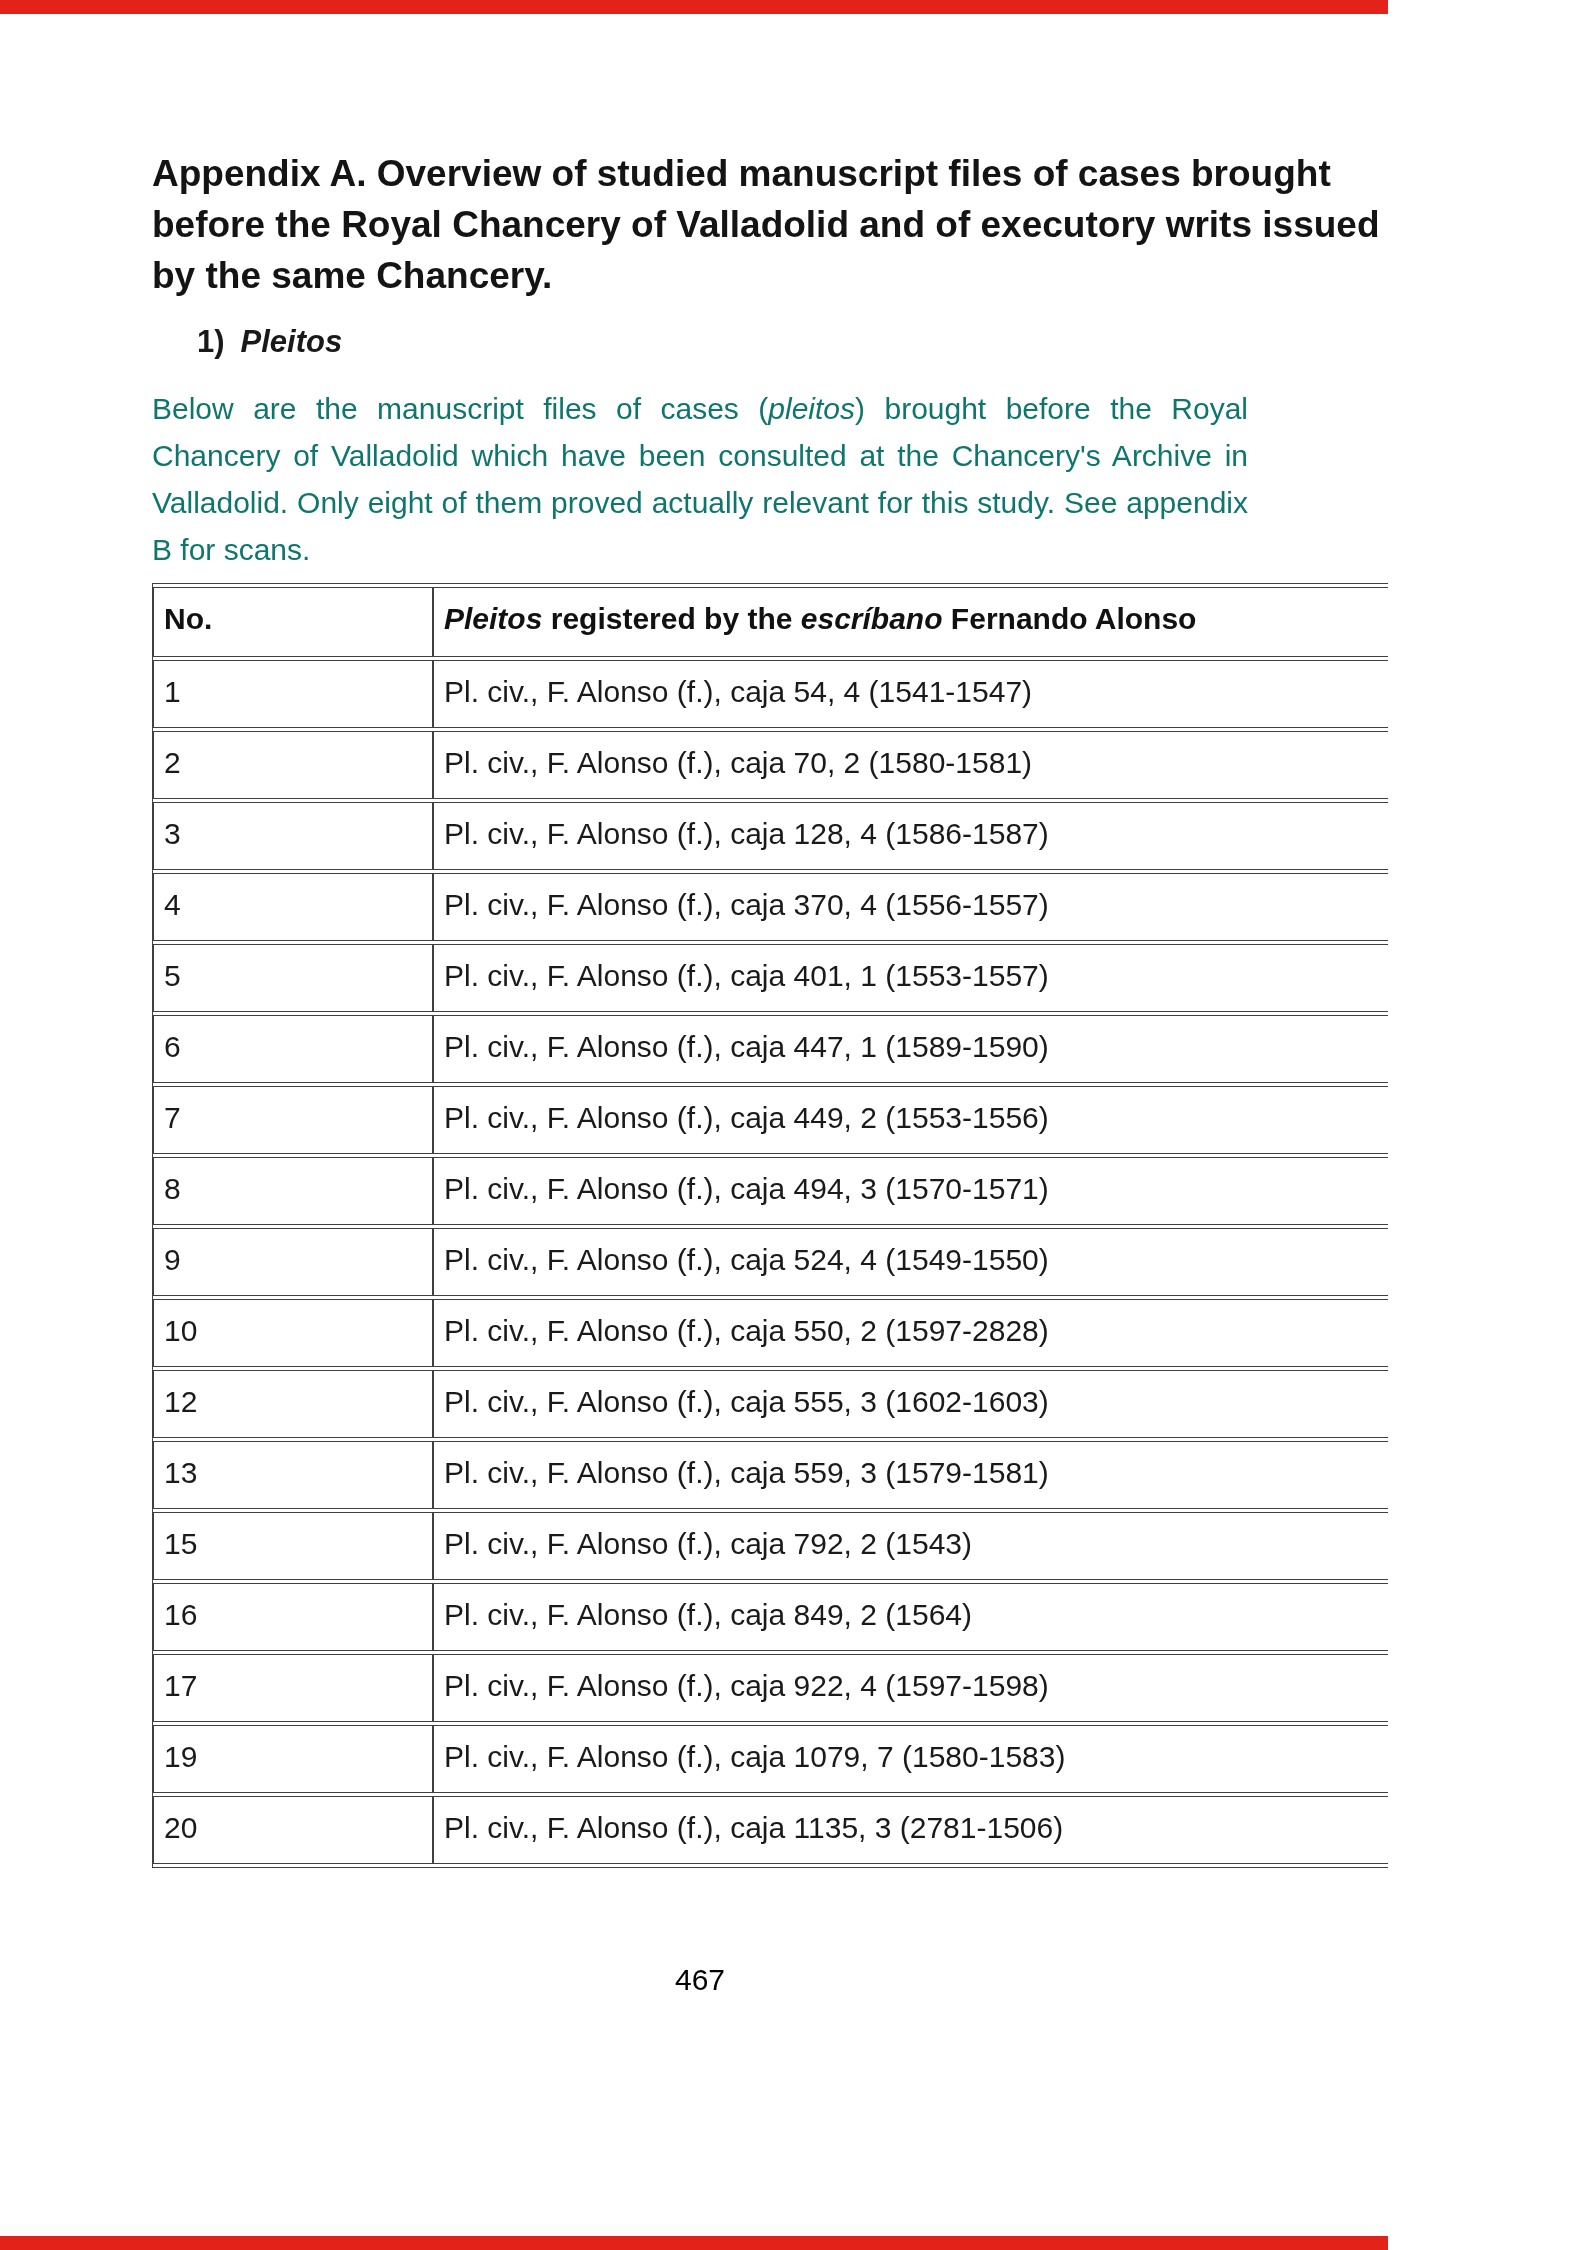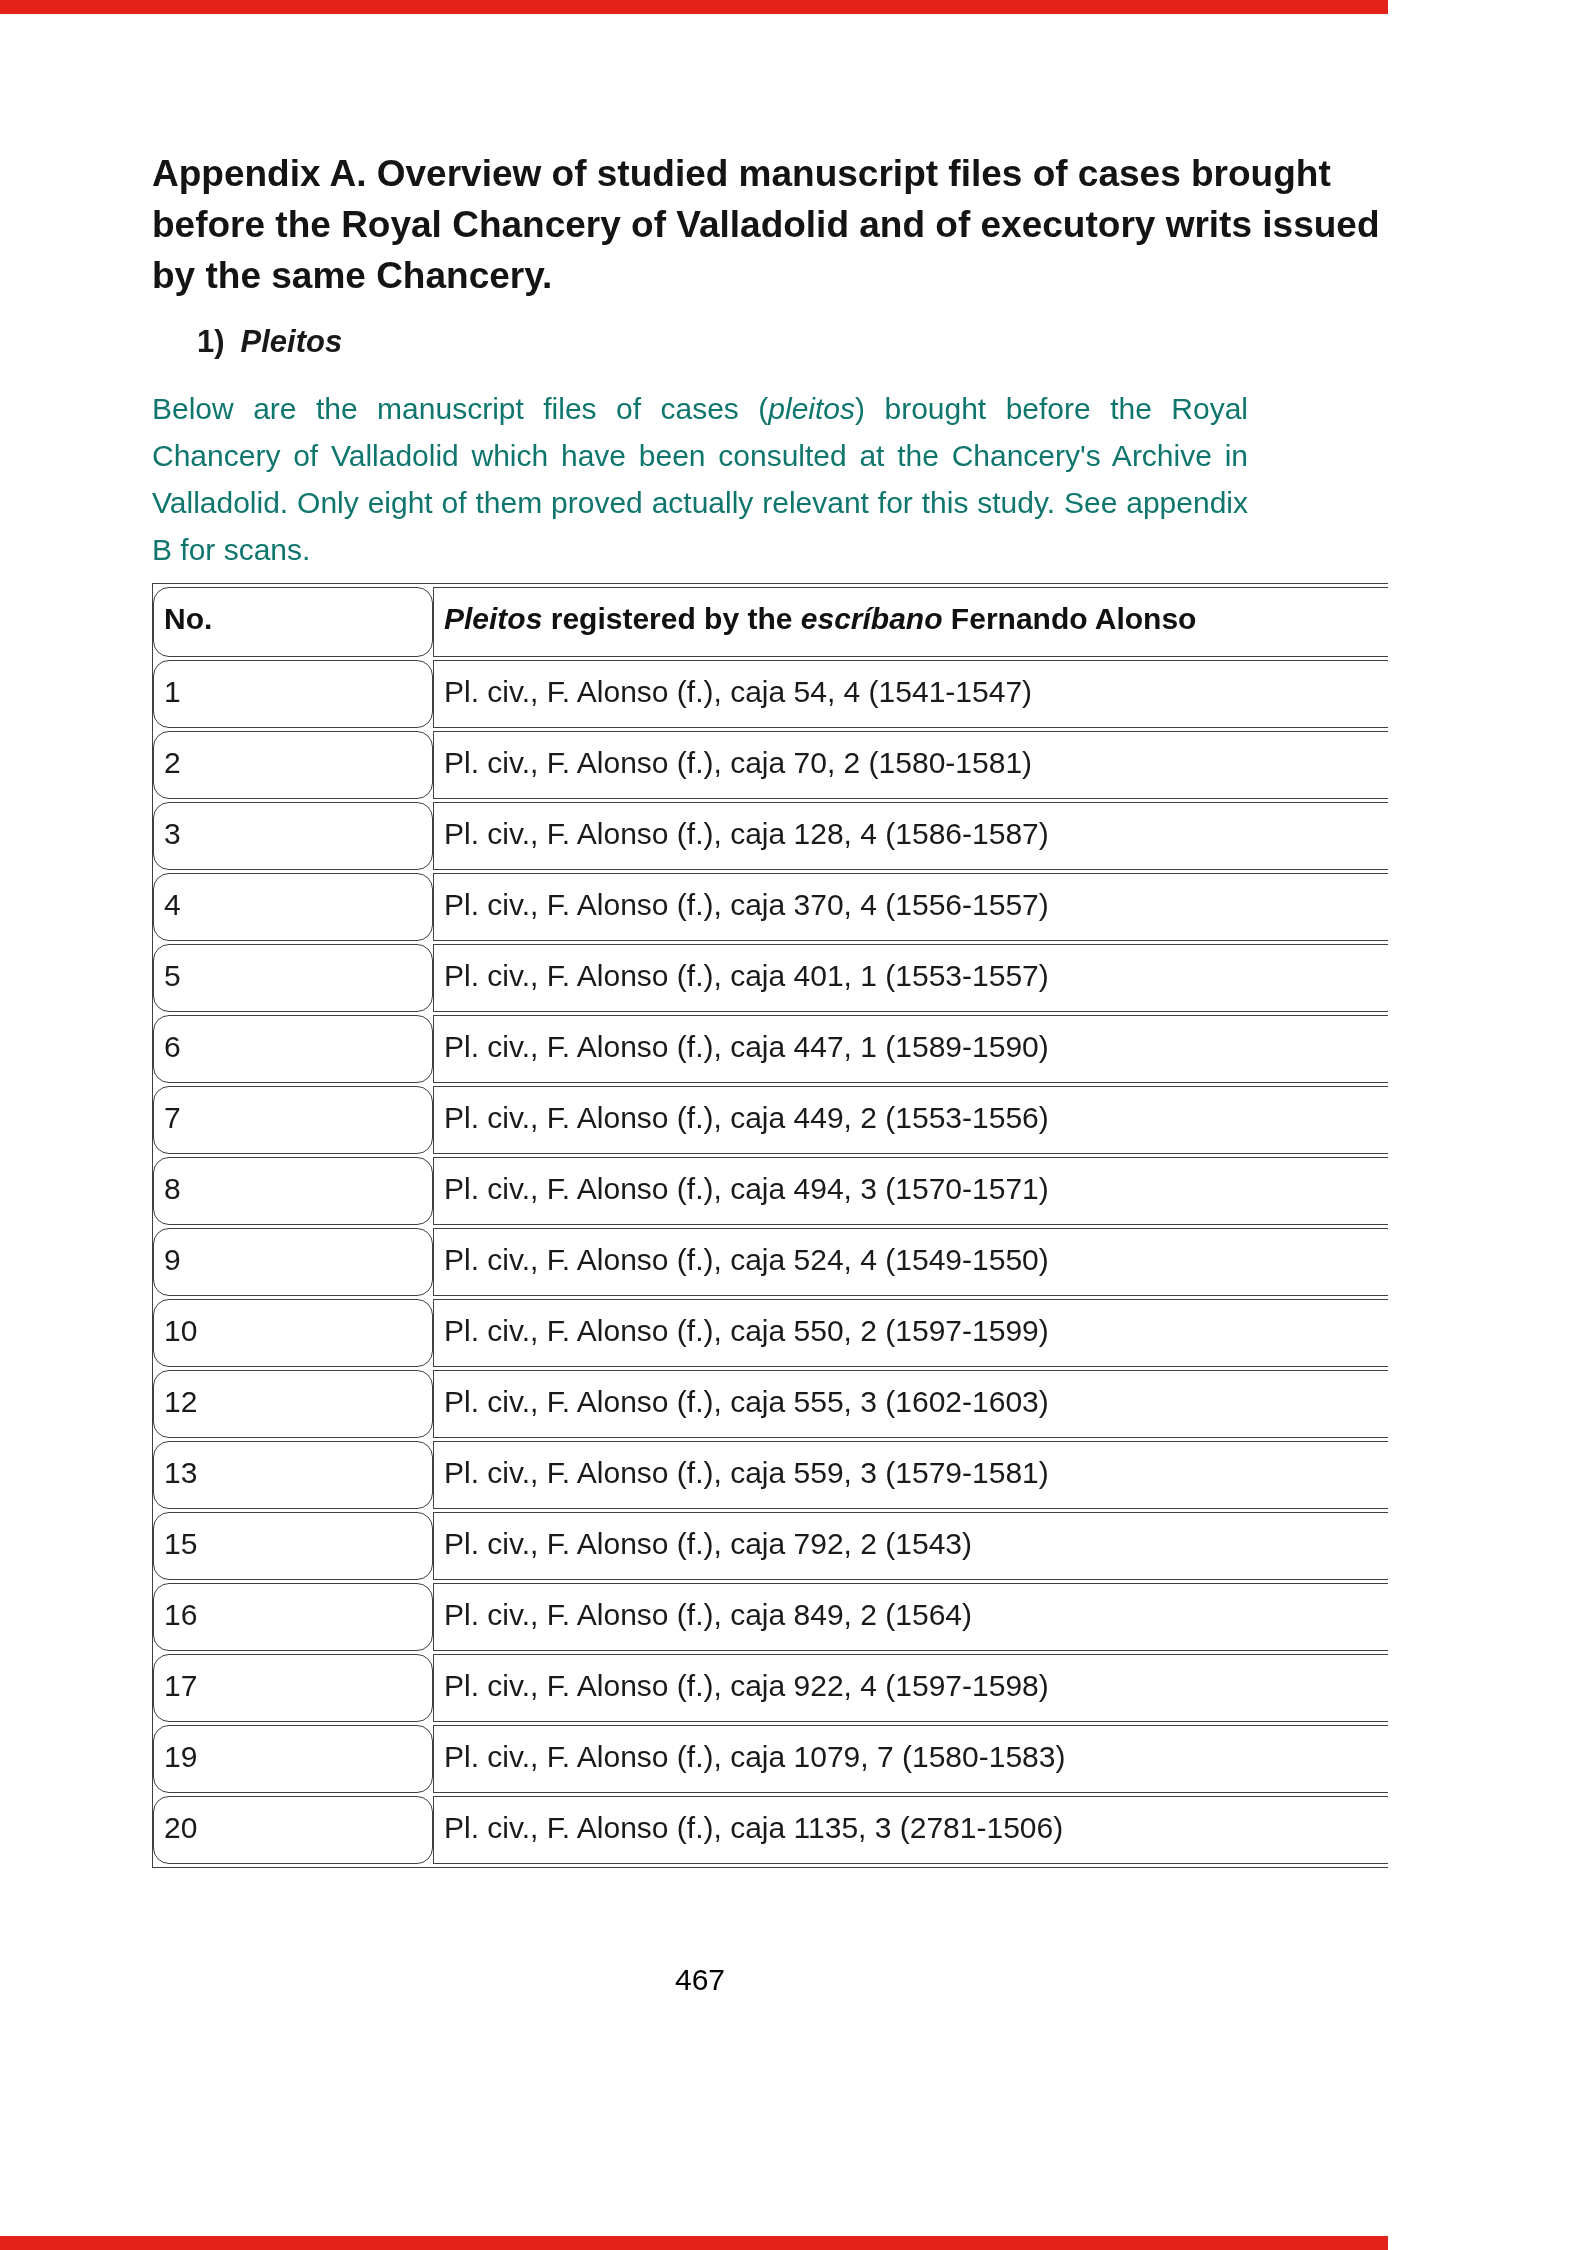--- a/index.html
+++ b/index.html
@@ -75,21 +75,21 @@
   table.pleitos-table th {
     height: 70px;
     font-weight: bold;
     color: #111111;
   }
   table.pleitos-table td {
     height: 68px;
     font-weight: normal;
     color: #1a1a1a;
   }
-  .col-no { width: 280px; border-radius: 16px; }
+  .col-no { width: 280px; }
   .page-number {
     margin-top: 92px;
     text-align: center;
     font-size: 30px;
     line-height: 40px;
     color: #000000;
   }
 </style>
 </head>
 <body>
@@ -149,21 +149,21 @@
           <tr>
             <td class="col-no">8</td>
             <td class="col-file">Pl. civ., F. Alonso (f.), caja 494, 3 (1570-1571)</td>
           </tr>
           <tr>
             <td class="col-no">9</td>
             <td class="col-file">Pl. civ., F. Alonso (f.), caja 524, 4 (1549-1550)</td>
           </tr>
           <tr>
             <td class="col-no">10</td>
-            <td class="col-file">Pl. civ., F. Alonso (f.), caja 550, 2 (1597-1599)</td>
+            <td class="col-file">Pl. civ., F. Alonso (f.), caja 550, 2 (1597-2828)</td>
           </tr>
           <tr>
             <td class="col-no">12</td>
             <td class="col-file">Pl. civ., F. Alonso (f.), caja 555, 3 (1602-1603)</td>
           </tr>
           <tr>
             <td class="col-no">13</td>
             <td class="col-file">Pl. civ., F. Alonso (f.), caja 559, 3 (1579-1581)</td>
           </tr>
           <tr>

